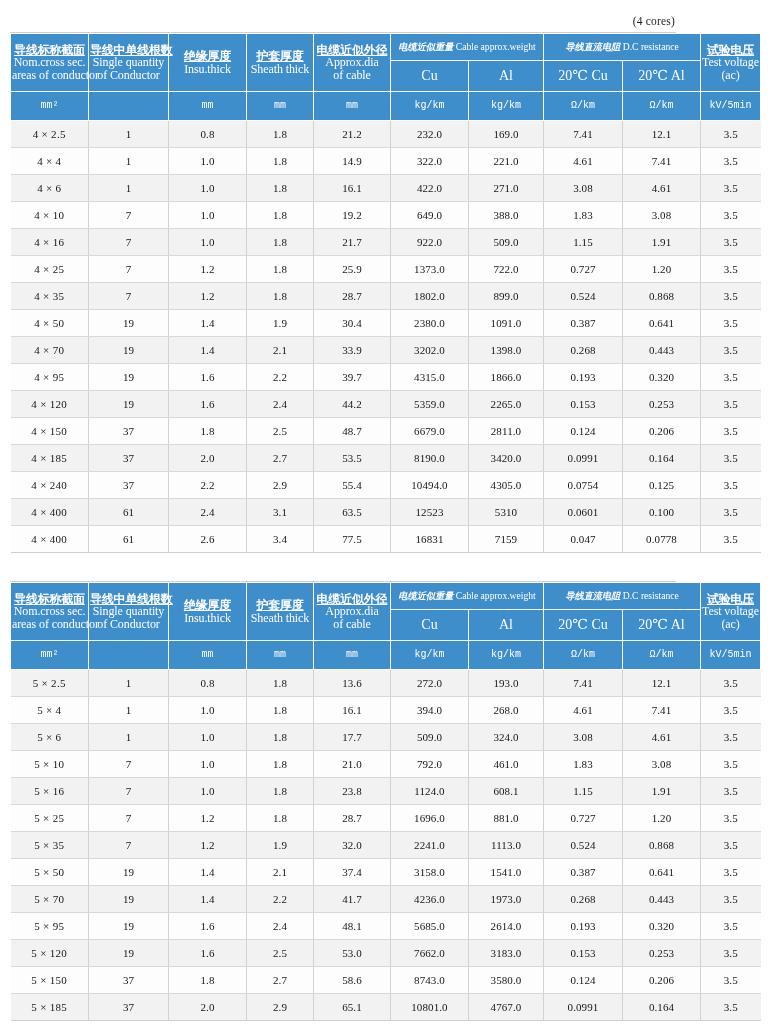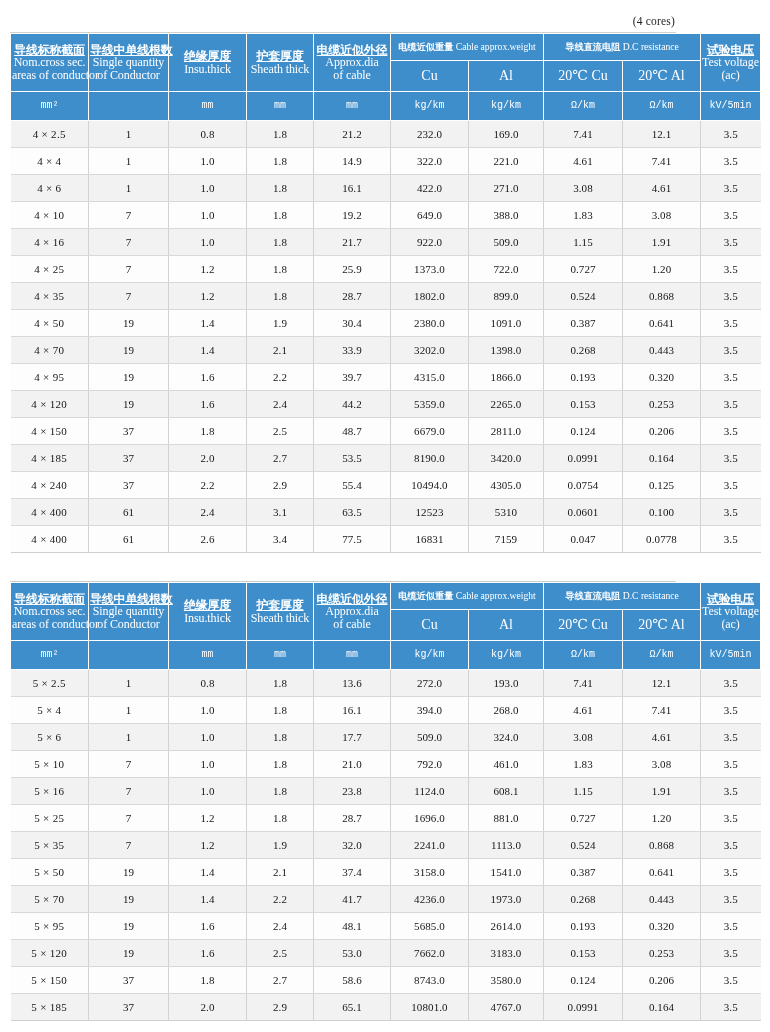--- a/index.html
+++ b/index.html
@@ -68,20 +68,21 @@
   }
   .hdr-group {
     font-family: "Liberation Serif", "DejaVu Serif", serif;
     font-size: 9.6px;
     white-space: nowrap;
   }
   .hdr-group .cn {
     font-family: "DejaVu Sans", "Liberation Sans", sans-serif;
     font-size: 9.2px;
     font-weight: bold;
+    font-style: italic;
   }
   .hdr-sub {
     font-family: "Liberation Serif", "DejaVu Serif", serif;
     font-size: 14px;
   }
   .hdr-unit {
     font-family: Liberation Mono, monospace;
     font-size: 10px;
   }
   th.tall3 { height: 52px; }

